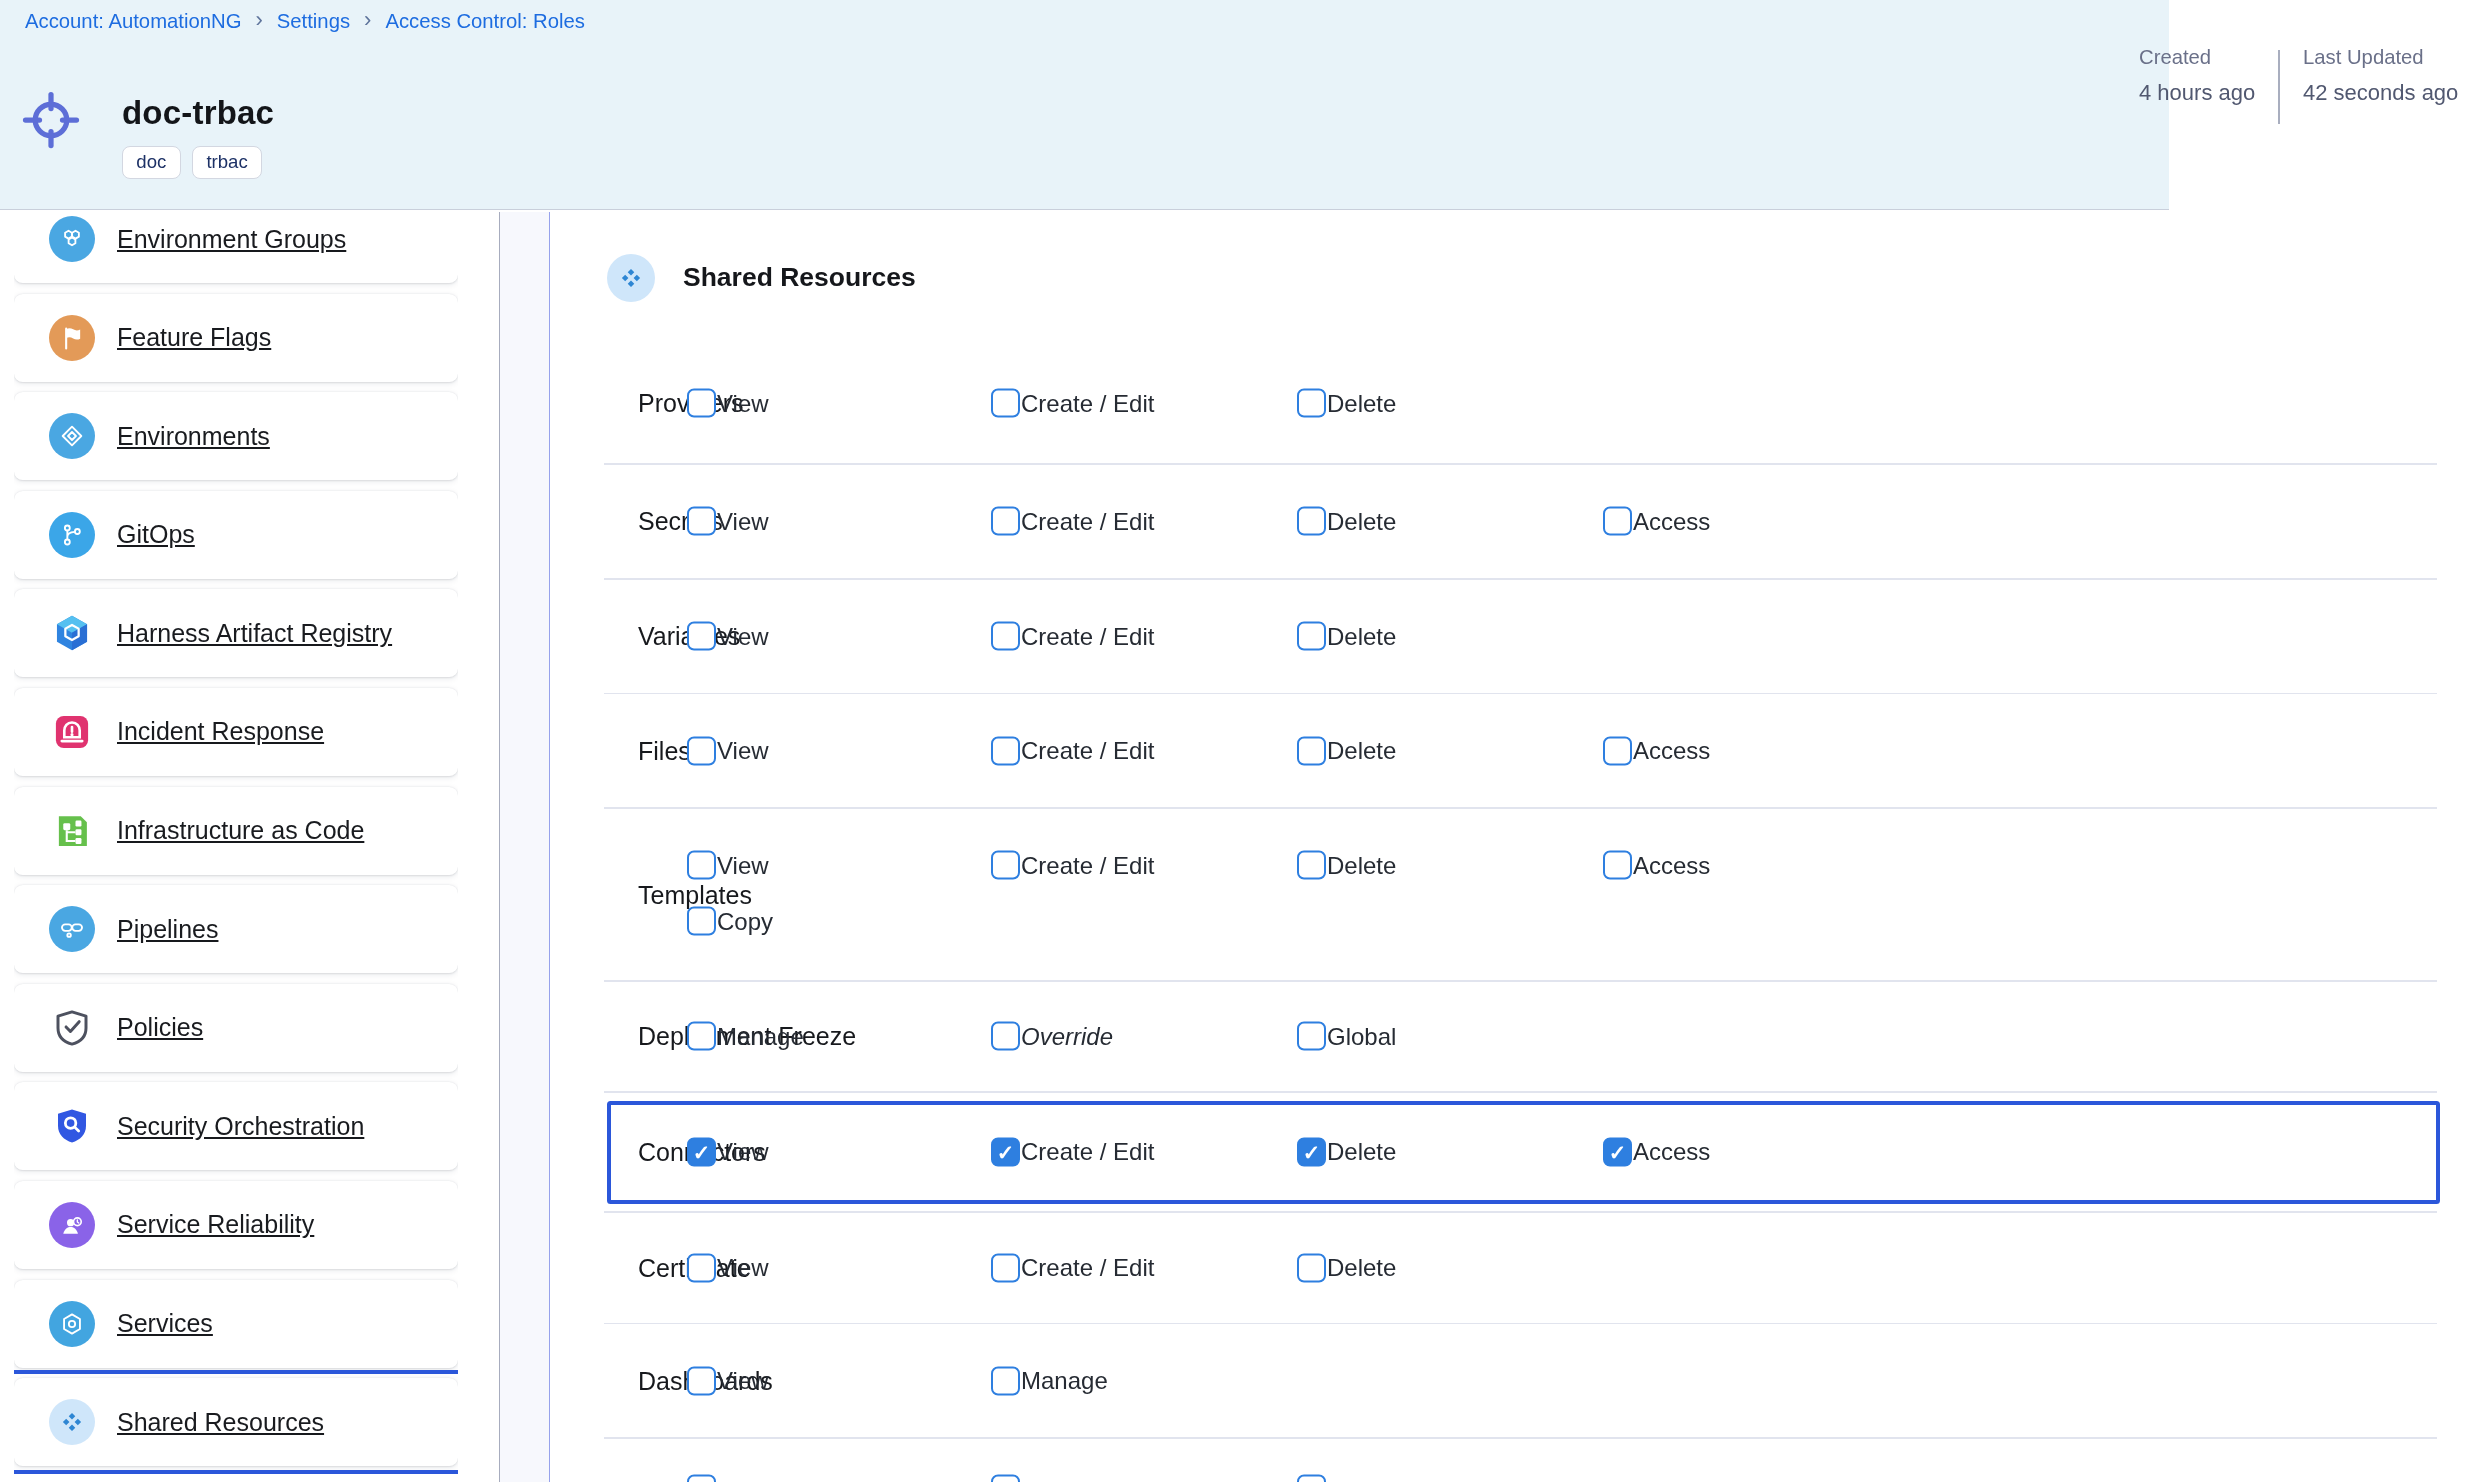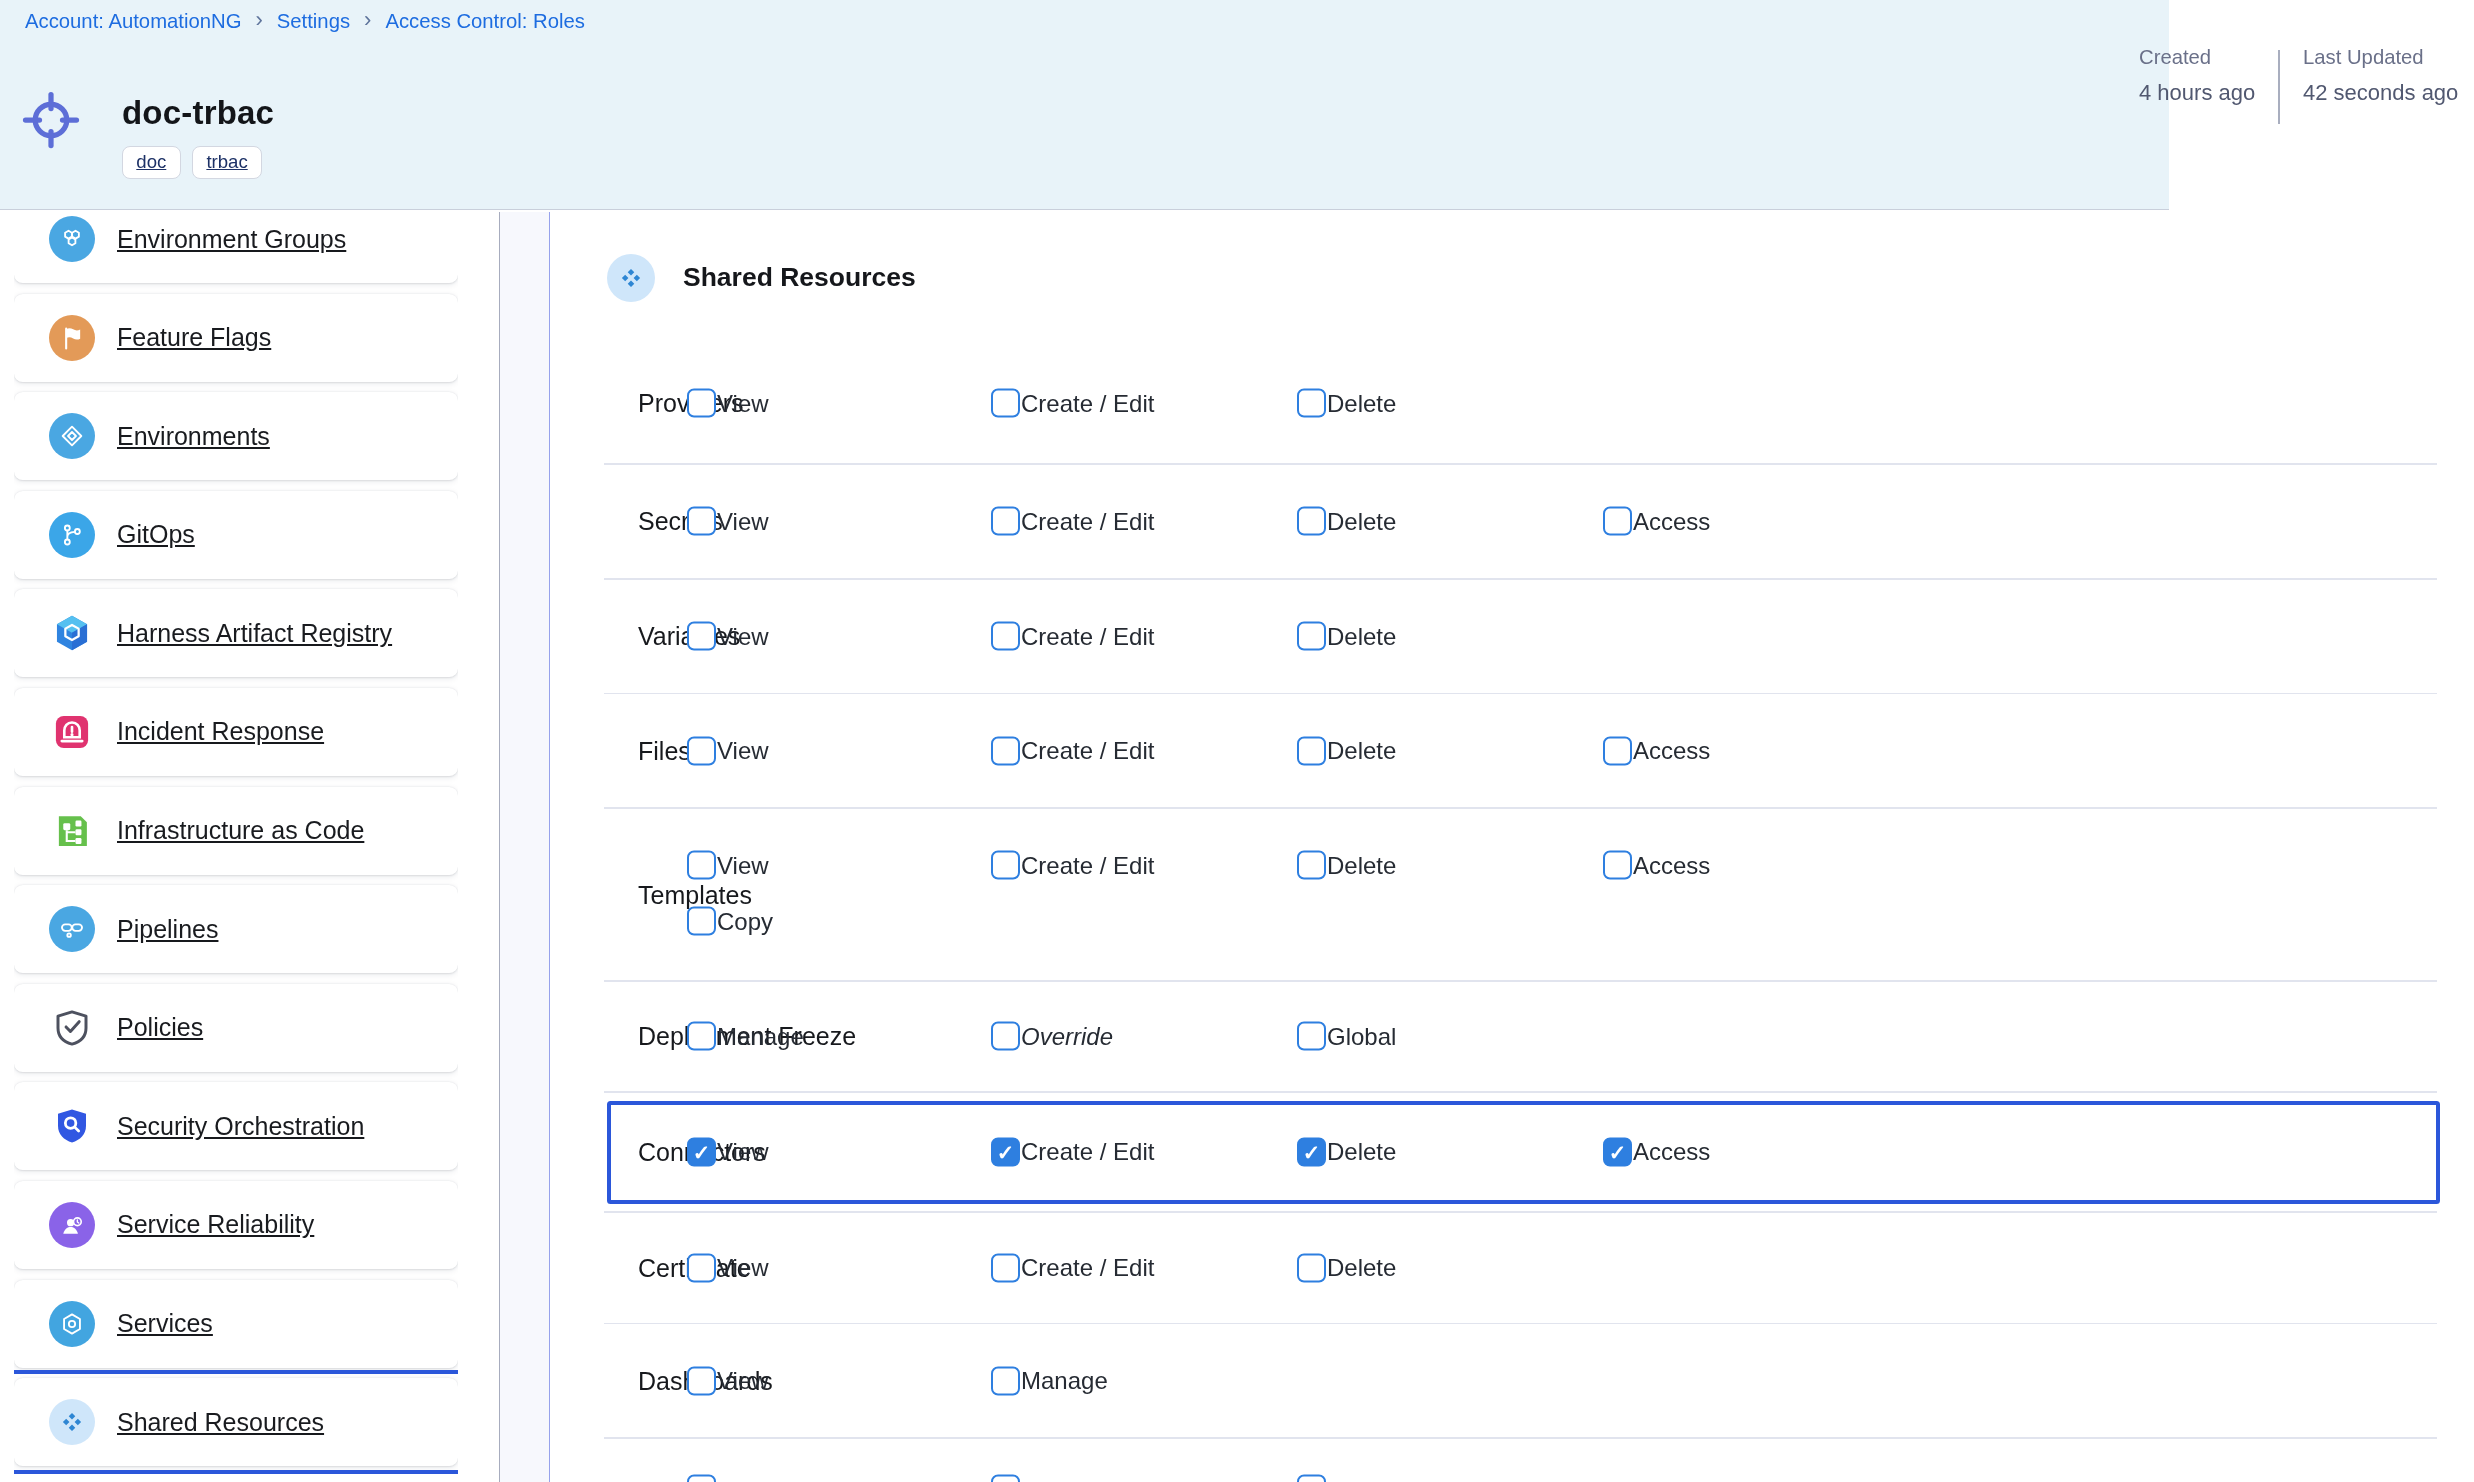--- a/index.html
+++ b/index.html
@@ -19,21 +19,21 @@
   .crumb-sep { color:#5f749c; font-size:22px; transform:translateY(-0.9px); }
 
   .role-head { position:absolute; left:21px; top:76px; display:flex; align-items:flex-start; }
   .crosshair-wrap { width:60px; height:60px; margin-top:14px; }
   .crosshair-wrap svg { width:60px; height:60px; }
   .role-col { margin-left:41px; }
   .role-title { font-size:33px; font-weight:700; color:#131519; letter-spacing:0.2px;margin-top:18px; }
   .tags { display:flex; gap:11.5px; margin-top:14px; }
   .tag {
     background:#ffffff; border:1.8px solid #d3d7e1; border-radius:8px;
-    font-size:18.6px; color:#1d3166; padding:4.4px 13.3px; line-height:1.2;text-decoration:underline;
+    font-size:18.6px; color:#1d3166; padding:4.4px 13.3px; line-height:1.2;
   }
 
   .meta { position:absolute; top:46px; left:2139px; display:flex; }
   .meta-col { white-space:nowrap; }
   .meta-label { font-size:20.3px; color:#6a7089; margin-bottom:10.6px; }
   .meta-value { font-size:22px; color:#515870; }
   .meta-divider { width:1.8px; background:#a9aebf; margin:3.5px 23px 0 23px; height:74px; }
 
   
   .sidebar { position:absolute; left:14px; top:212px; width:444px; bottom:0; overflow:hidden; z-index:1; }

